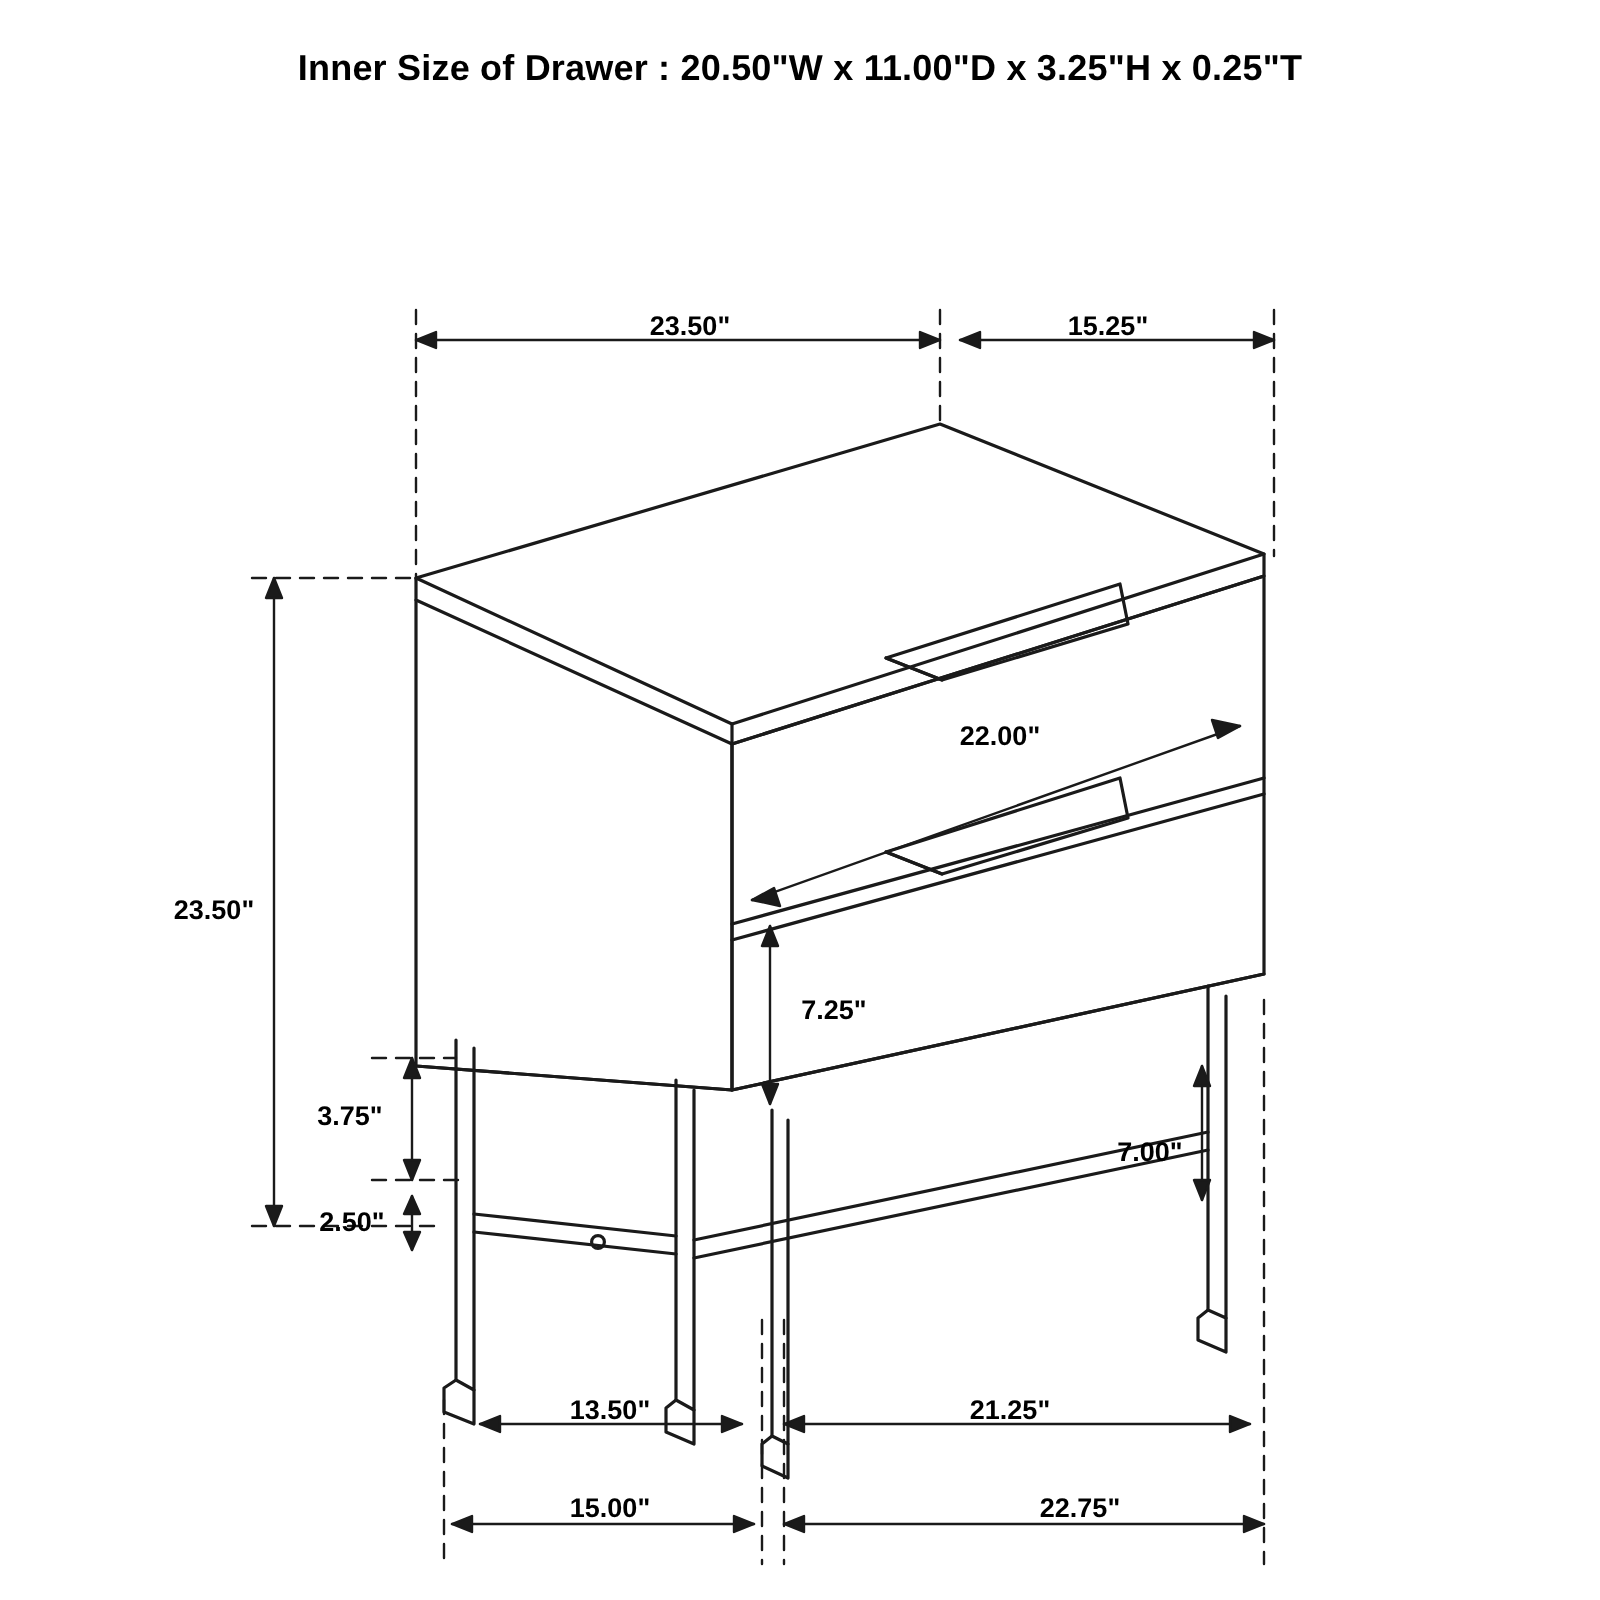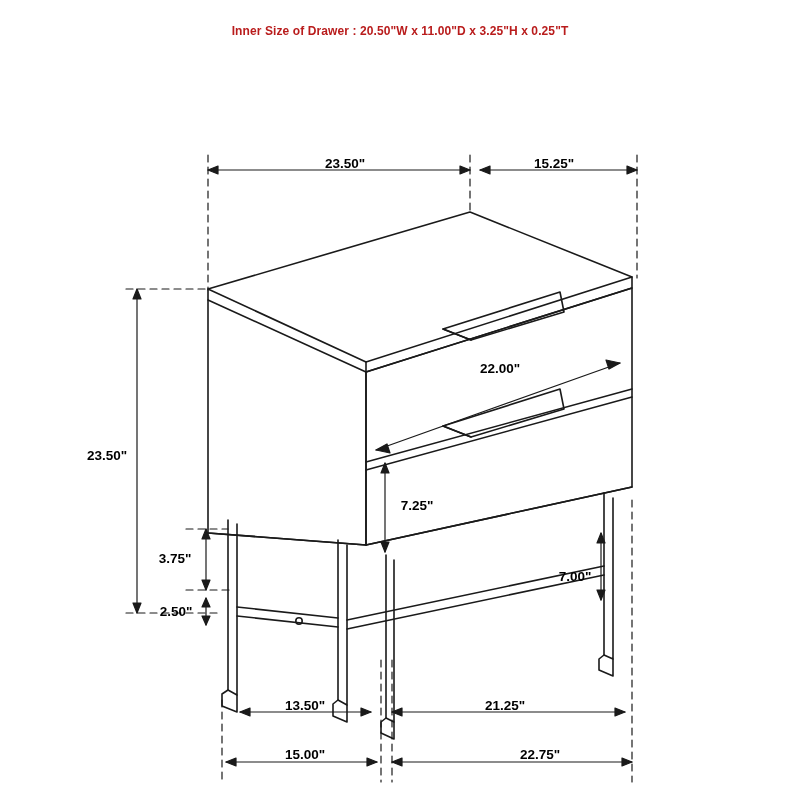--- a/index.html
+++ b/index.html
@@ -14,23 +14,23 @@
     background: #ffffff;
     font-family: "Liberation Sans", sans-serif;
     overflow: hidden;
   }
   #title {
     position: absolute;
     top: 24px;
     left: 0;
     width: 800px;
     text-align: center;
-    font-size: 12px;
+    font-size: 18px;
     font-weight: bold;
-    color: #b91c1c;
+    color: #000000;
     letter-spacing: 0.1px;
   }
   svg.layer {
     position: absolute;
     top: 0;
     left: 0;
     width: 800px;
     height: 800px;
   }
   .dimlabel {

